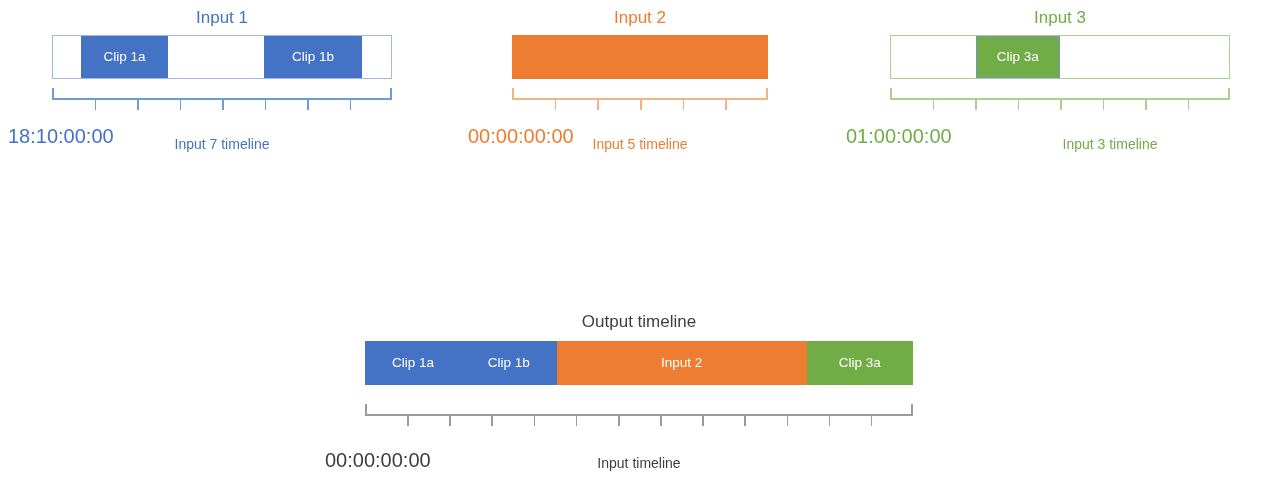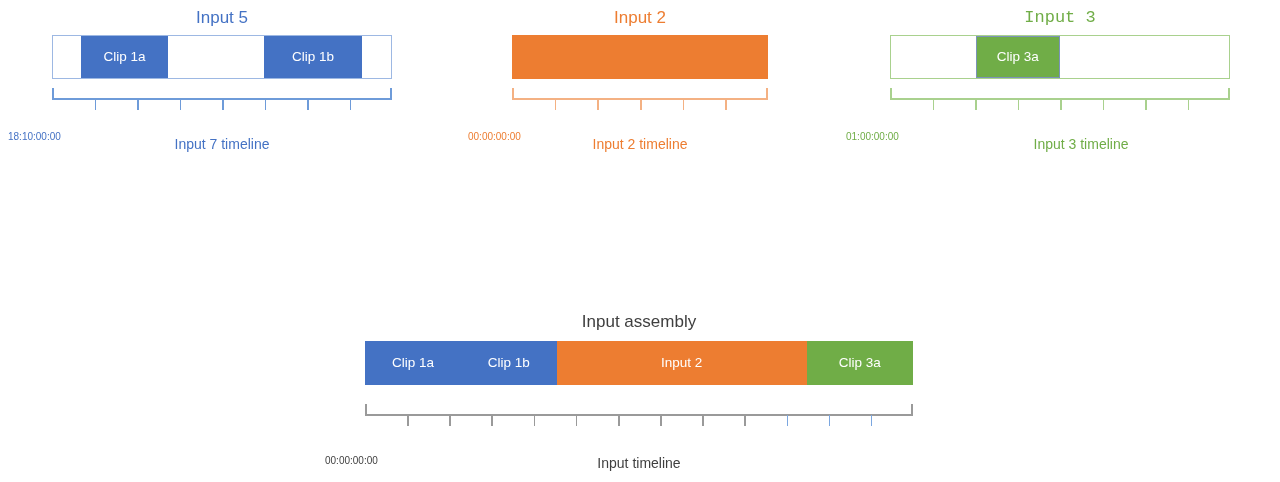--- a/index.html
+++ b/index.html
@@ -77,21 +77,21 @@
   .ruler .tick {
     position: absolute;
     top: 11px;
     width: 1.6px;
     height: 11px;
   }
 
   
   .tc-label {
     position: absolute;
-    font-size: 10px;
+    font-size: 20px;
     line-height: 17px;
     white-space: nowrap;
   }
   .tc-label.left  { text-align: left; }
 
   .timeline-caption {
     position: absolute;
     font-size: 14px;
     line-height: 17px;
     text-align: center;
@@ -121,35 +121,35 @@
   }
   #input2-clip-full { background: #ED7D31; }
   #input2-ruler { left: 512px; top: 88px; width: 256px; }
   #input2-ruler .baseline,
   #input2-ruler .endcap,
   #input2-ruler .tick { background: #F4B183; }
   #input2-start { left: 468px; top: 128px; width: 130px; color: #ED7D31; }
   #input2-caption { left: 512px; top: 136px; width: 256px; color: #ED7D31; }
 
   
-  #input3-title { left: 890px; top: 8px; width: 340px; color: #70AD47; font-family: Liberation Mono, monospace; }
+  #input3-title { left: 890px; top: 8px; width: 340px; color: #70AD47; }
   #input3-track {
     left: 890px; top: 35px; width: 340px; height: 44px;
     border: 1.4px solid #A9D18E;
   }
   #input3-clip-a {
     background: #70AD47;
     border: 1.3px solid #7B93B8;
   }
   #input3-ruler { left: 890px; top: 88px; width: 340px; }
   #input3-ruler .baseline,
   #input3-ruler .endcap,
   #input3-ruler .tick { background: #A9D18E; }
   #input3-start { left: 846px; top: 128px; width: 130px; color: #70AD47; }
-  #input3-caption { left: 911px; top: 136px; width: 340px; color: #70AD47; }
+  #input3-caption { left: 940px; top: 136px; width: 340px; color: #70AD47; }
 
   
   #output-title {
     left: 365px; top: 312px; width: 548px;
     color: #3F3F3F; font-size: 17px;
   }
   #output-track {
     left: 365px; top: 341px; width: 548px; height: 44px;
     border: none;
   }
@@ -165,21 +165,21 @@
 
   #output-start   { left: 325px; top: 452px; width: 140px; color: #3F3F3F; }
   #output-caption { left: 365px; top: 455px; width: 548px; color: #3F3F3F; }
 </style>
 </head>
 <body>
 
 <div class="stage">
 
   <div class="panel">
-    <div class="panel-title" id="input1-title">Input 5</div>
+    <div class="panel-title" id="input1-title">Input 1</div>
 
     <div class="track" id="input1-track">
       <div class="clip" id="input1-clip-a" style="left:8.2%; width:25.9%;">
         <span>Clip 1a</span>
       </div>
       <div class="clip" id="input1-clip-b" style="left:62.4%; width:29.1%;">
         <span>Clip 1b</span>
       </div>
     </div>
 
@@ -220,21 +220,21 @@
           <div class="tick" style="left: 16.6667%;"></div>
           <div class="tick" style="left: 33.3333%;"></div>
           <div class="tick" style="left: 50%;"></div>
           <div class="tick" style="left: 66.6667%;"></div>
           <div class="tick" style="left: 83.3333%;"></div>
         </div>
     </div>
 
     <div class="tc-label left" id="input2-start">00:00:00:00</div>
 
-    <div class="timeline-caption" id="input2-caption">Input 2 timeline</div>
+    <div class="timeline-caption" id="input2-caption">Input 5 timeline</div>
   </div>
 
   <div class="panel">
     <div class="panel-title" id="input3-title">Input 3</div>
 
     <div class="track" id="input3-track">
       <div class="clip" id="input3-clip-a" style="left:25%; width:25%;">
         <span>Clip 3a</span>
       </div>
     </div>
@@ -253,21 +253,21 @@
           <div class="tick" style="left: 87.5%;"></div>
         </div>
     </div>
 
     <div class="tc-label left" id="input3-start">01:00:00:00</div>
 
     <div class="timeline-caption" id="input3-caption">Input 3 timeline</div>
   </div>
 
   <div class="panel">
-    <div class="panel-title" id="output-title">Input assembly</div>
+    <div class="panel-title" id="output-title">Output timeline</div>
 
     <div class="track" id="output-track">
       <div class="clip out-seg-blue" style="left:0%;    width:17.5%;">
         <span>Clip 1a</span>
       </div>
       <div class="clip out-seg-blue" style="left:17.5%; width:17.5%;">
         <span>Clip 1b</span>
       </div>
       <div class="clip out-seg-orange" style="left:35.0%; width:45.6%;">
         <span>Input 2</span>

